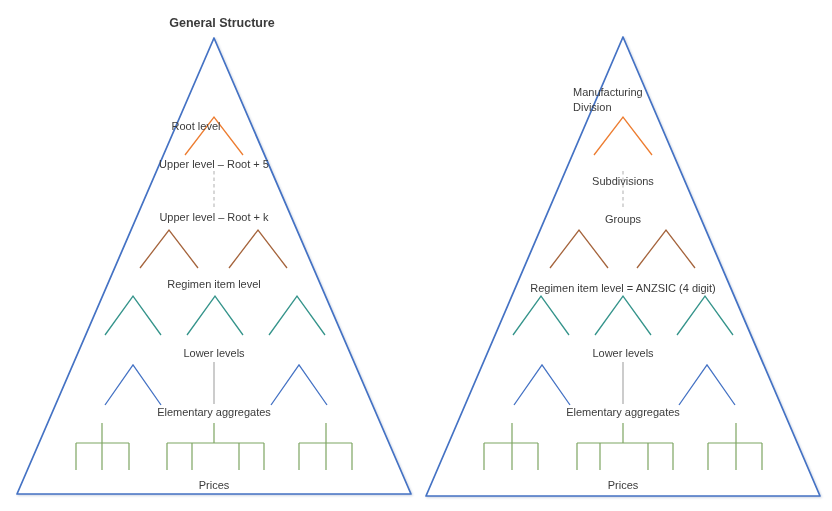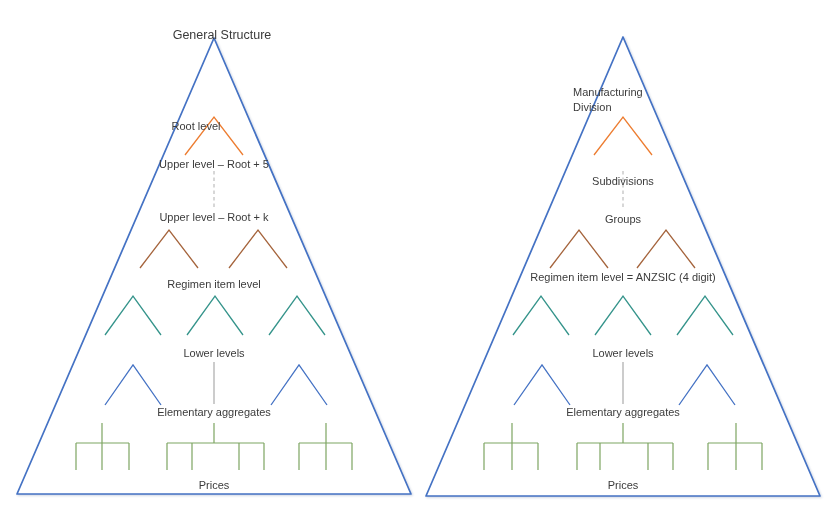--- a/index.html
+++ b/index.html
@@ -85,21 +85,21 @@
         <polyline class="chev blue" points="271,405 299,365 327,405"></polyline>
       </g>
 
       <g>
         <path class="bracket" d="M102,423 L102,443 M76,443 L129,443 M76,443 L76,470 M102,443 L102,470 M129,443 L129,470"></path>
         <path class="bracket" d="M214,423 L214,443 M167,443 L264,443 M167,443 L167,470 M192,443 L192,470 M239,443 L239,470 M264,443 L264,470"></path>
         <path class="bracket" d="M326,423 L326,443 M299,443 L352,443 M299,443 L299,470 M326,443 L326,470 M352,443 L352,470"></path>
       </g>
     </svg>
 
-    <div class="title" style="left:222px; top:26px;">General Structure</div>
+    <div class="title" style="left:222px; top:14px;font-weight:bold;">General Structure</div>
     <div class="lbl" style="left:196px; top:96px;margin-top:23px;">Root level</div>
     <div class="lbl" style="left:214px; top:157px;">Upper level – Root + 5</div>
     <div class="lbl" style="left:214px; top:210px;">Upper level – Root + k</div>
     <div class="lbl" style="left:214px; top:277px;">Regimen item level</div>
     <div class="lbl" style="left:214px; top:346px;">Lower levels</div>
     <div class="lbl" style="left:214px; top:405px;">Elementary aggregates</div>
     <div class="lbl" style="left:214px; top:478px;">Prices</div>
   </div>
 
   <div class="pyramid right">
@@ -133,19 +133,19 @@
       <g>
         <path class="bracket" d="M96,423 L96,443 M68,443 L122,443 M68,443 L68,470 M96,443 L96,470 M122,443 L122,470"></path>
         <path class="bracket" d="M207,423 L207,443 M161,443 L257,443 M161,443 L161,470 M184,443 L184,470 M232,443 L232,470 M257,443 L257,470"></path>
         <path class="bracket" d="M320,423 L320,443 M292,443 L346,443 M292,443 L292,470 M320,443 L320,470 M346,443 L346,470"></path>
       </g>
     </svg>
 
     <div class="lbl wrap" style="left:207px; top:85px; width:100px; line-height:15px;">Manufacturing Division</div>
     <div class="lbl" style="left:207px; top:157px;margin-top:17px;">Subdivisions</div>
     <div class="lbl" style="left:207px; top:212px;">Groups</div>
-    <div class="lbl" style="left:207px; top:270px;">Regimen item level = ANZSIC (4 digit)</div>
+    <div class="lbl" style="left:207px; top:281px;">Regimen item level = ANZSIC (4 digit)</div>
     <div class="lbl" style="left:207px; top:346px;">Lower levels</div>
     <div class="lbl" style="left:207px; top:405px;">Elementary aggregates</div>
     <div class="lbl" style="left:207px; top:478px;">Prices</div>
   </div>
 
 </div>
 
 </body></html>

